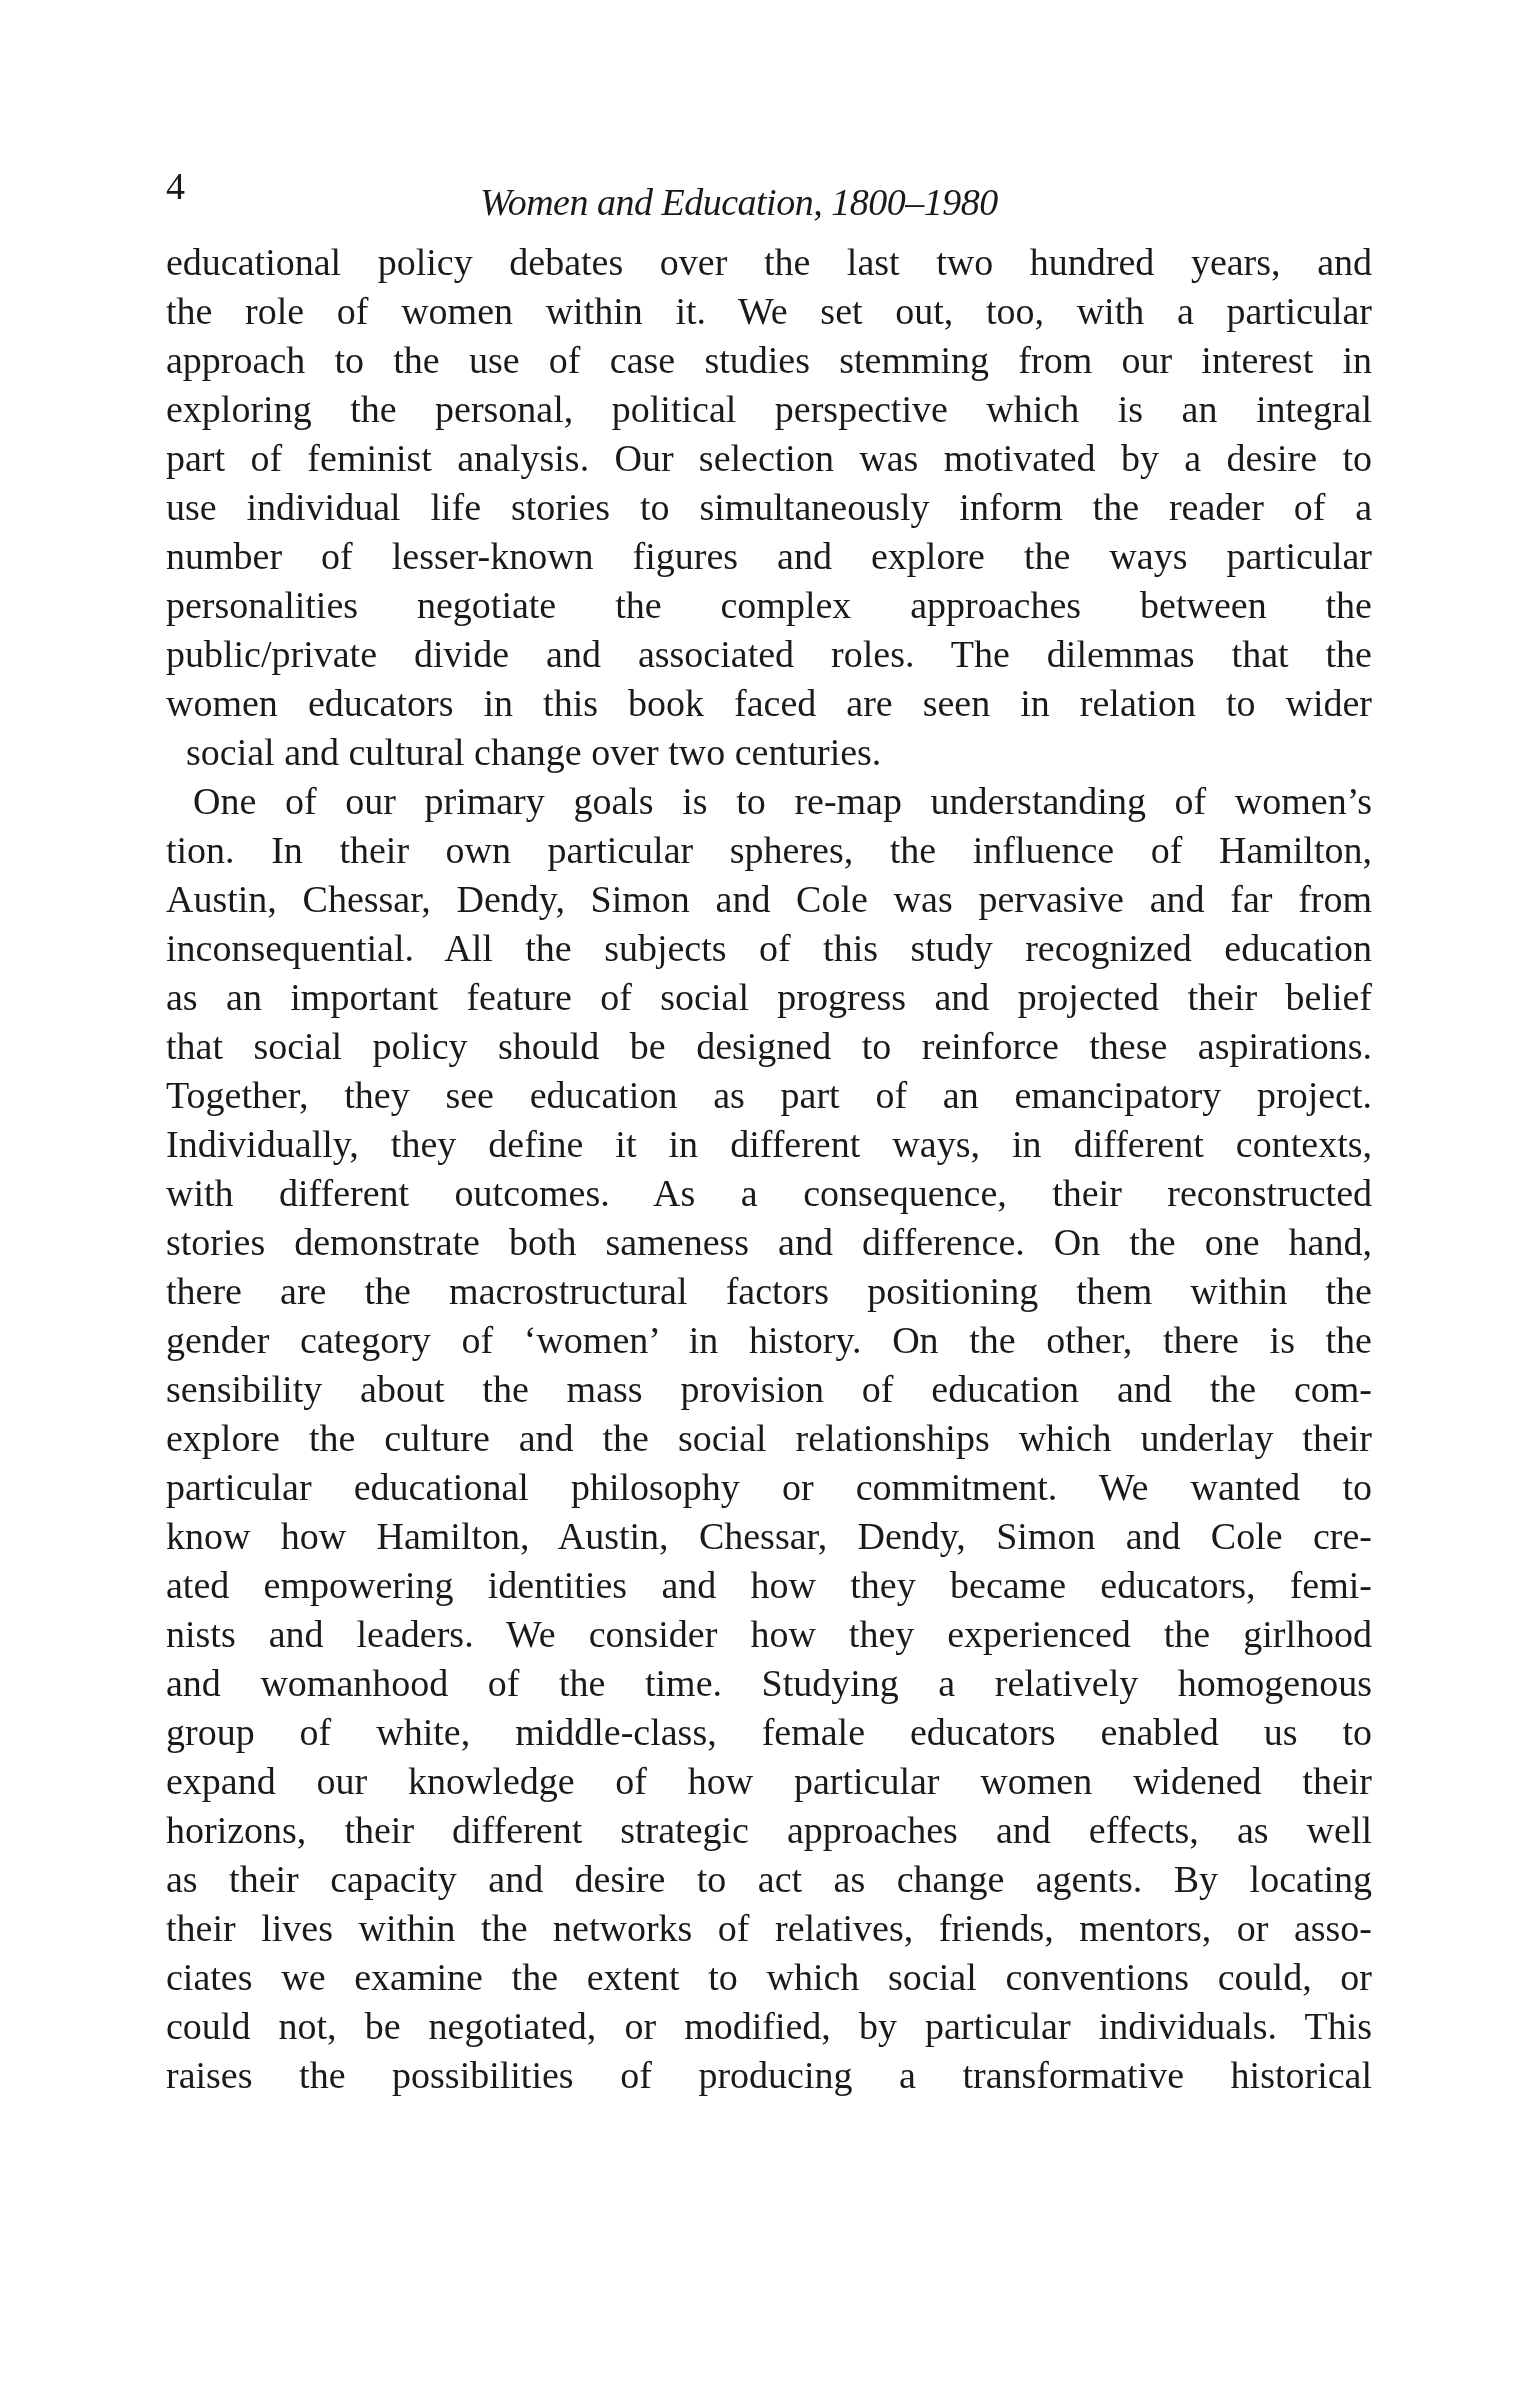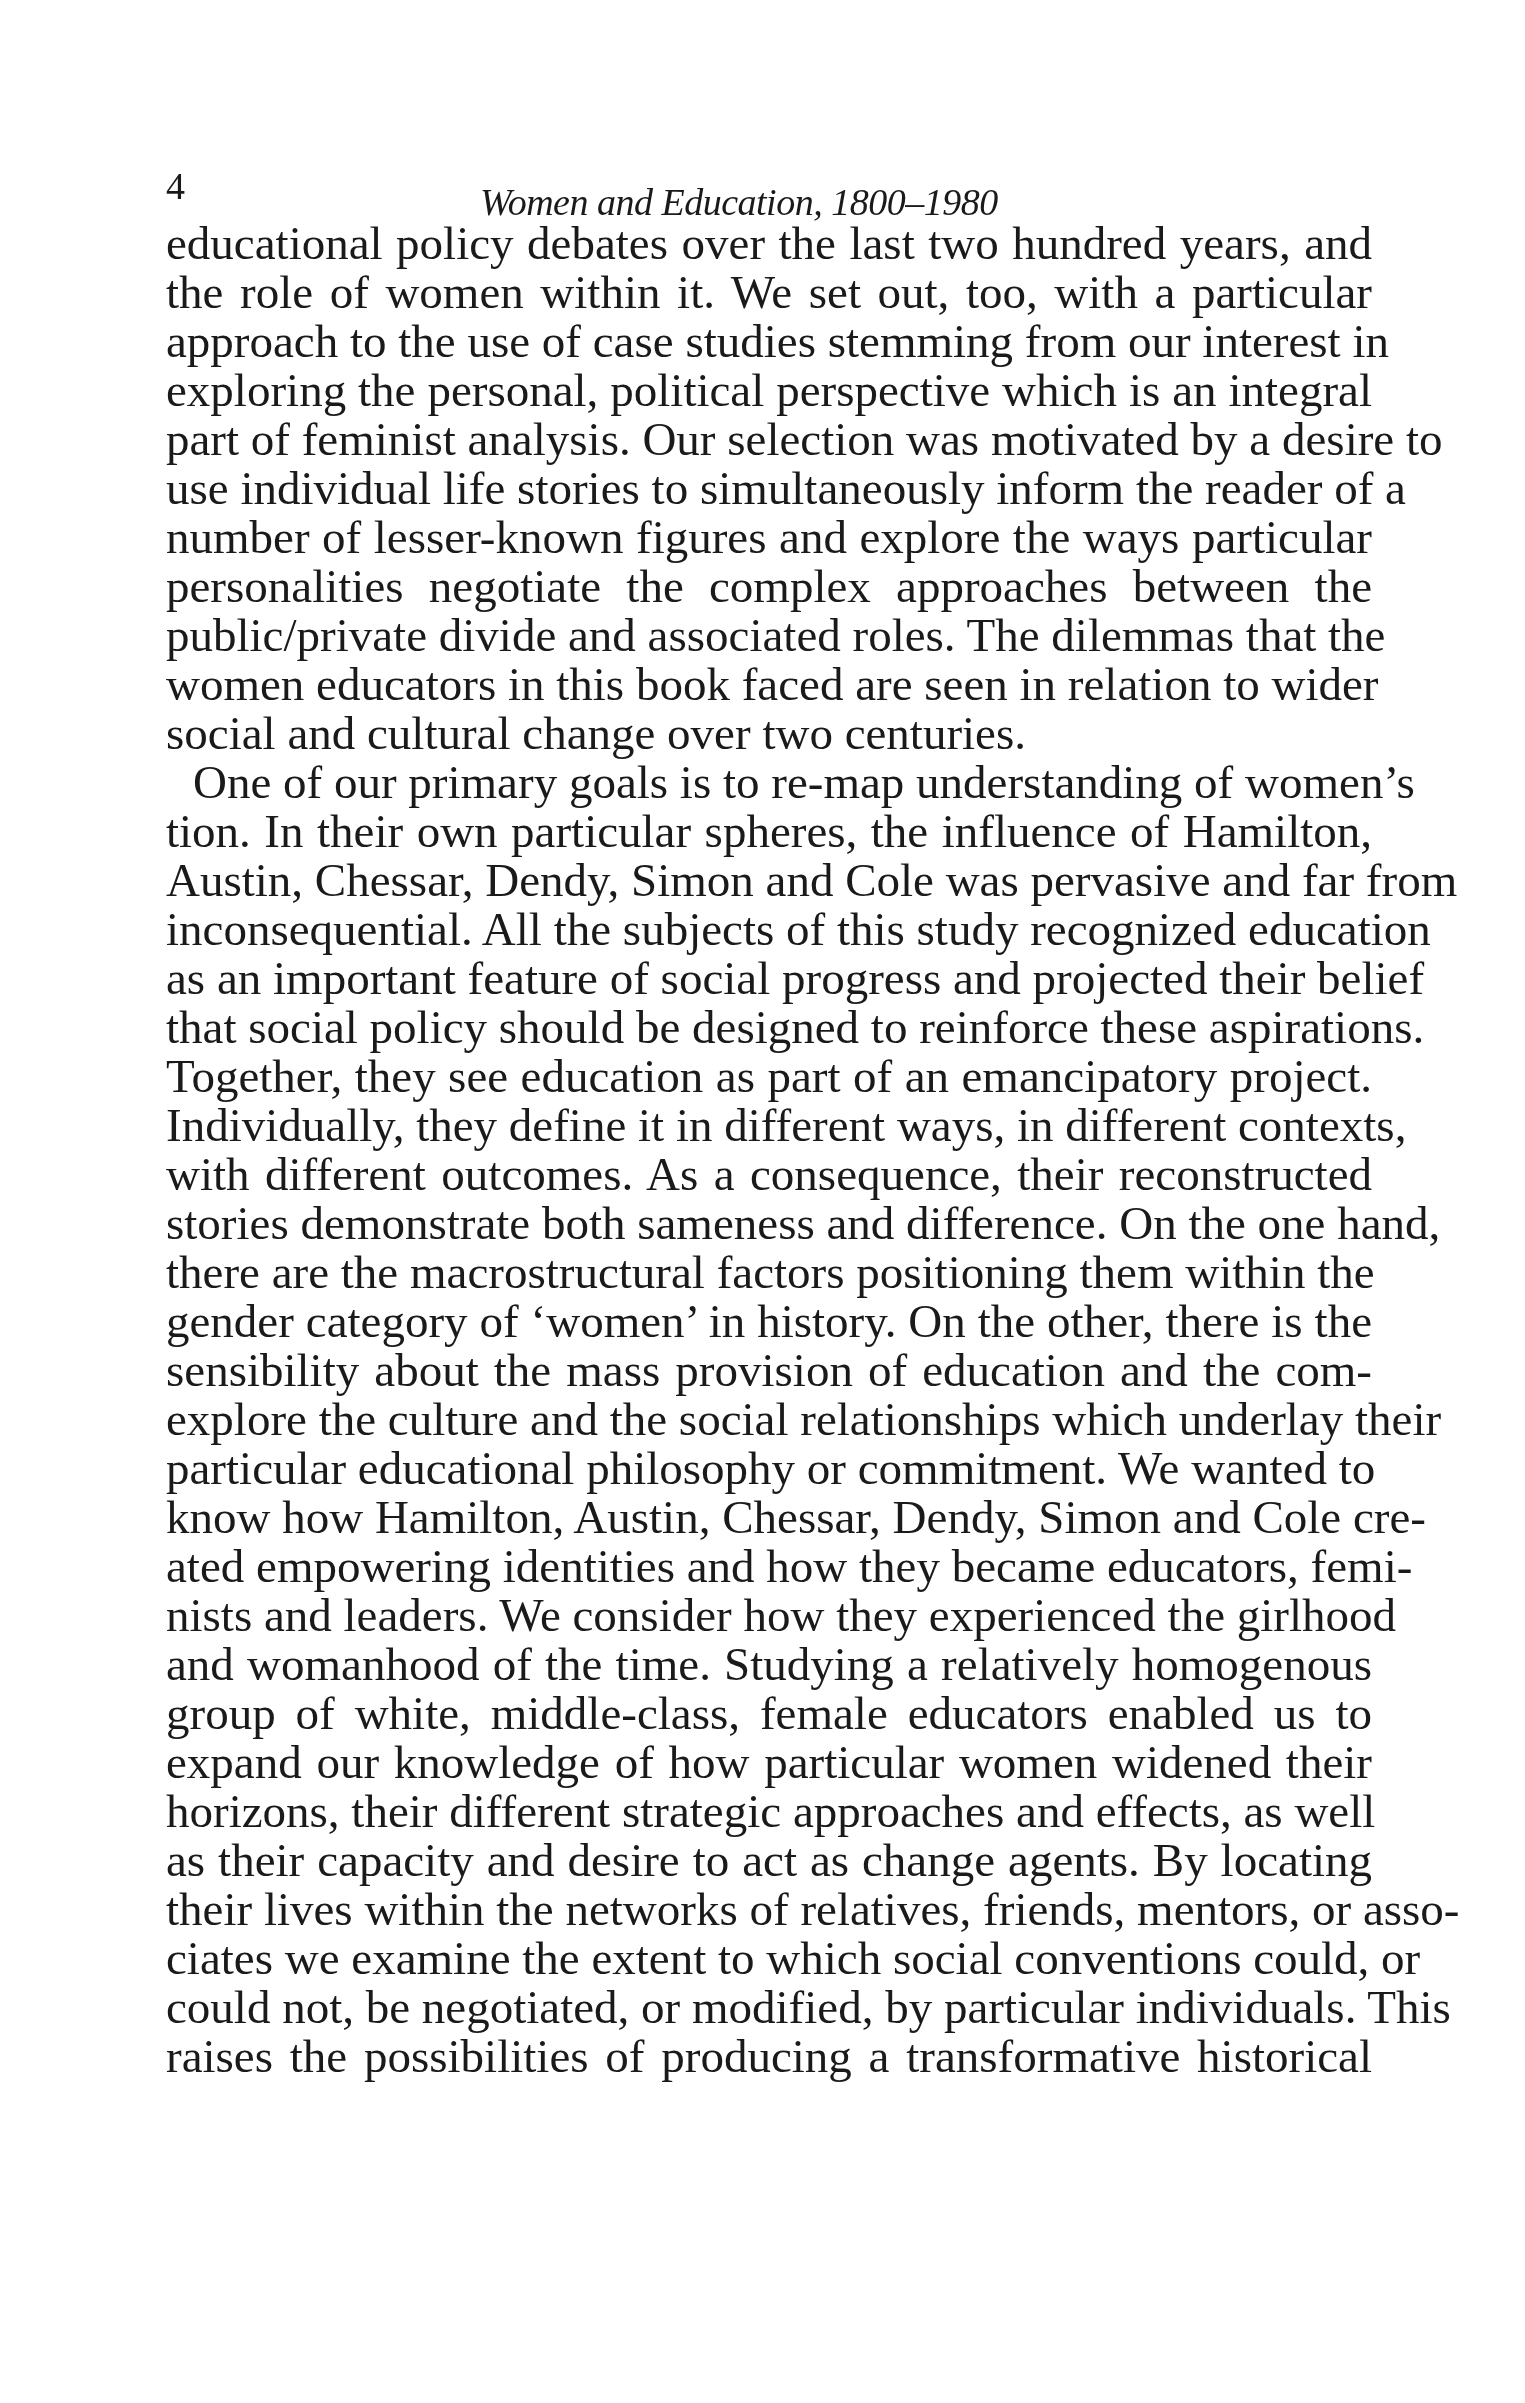--- a/index.html
+++ b/index.html
@@ -2,24 +2,24 @@
 <html><head>
 <meta charset="utf-8">
 <style>
   html, body { margin: 0; padding: 0; background: #ffffff; }
   body { width: 1526px; height: 2403px; position: relative; overflow: hidden; }
   .page { position: absolute; left: 0; top: 0; width: 1526px; height: 2403px; background: #ffffff; }
   .running-head { position: absolute; left: 166px; top: 164px; width: 1206px; height: 48px;
     font-family: "Liberation Serif", "DejaVu Serif", serif; font-size: 38px; color: #1a1a1a; }
   .page-number { position: absolute; left: 0; top: 0; }
   .book-title { position: absolute; left: 314px; top: 16px; font-style: italic; letter-spacing: -0.5px; }
-  .body-text { position: absolute; left: 166px; top: 219px; width: 1206px;
-    font-family: "Liberation Serif", "DejaVu Serif", serif; font-size: 47px; line-height: 49px; color: #1a1a1a; }
+  .body-text { position: absolute; left: 166px; top: 238px; width: 1206px;
+    font-family: "Liberation Serif", "DejaVu Serif", serif; font-size: 38px; line-height: 49px; color: #1a1a1a; }
   .line { display: block; height: 49px; white-space: nowrap; text-align: justify; text-align-last: justify; }
-  .line.last { text-align-last: left; }
+  .line.last { text-align-last: left; margin-left: 20px; }
   .line.indent { padding-left: 27px; }
 </style>
 </head>
 <body>
 
 <div class="page">
   <div class="running-head">
     <span class="page-number">4</span>
     <span class="book-title">Women and Education, 1800–1980</span>
   </div>

